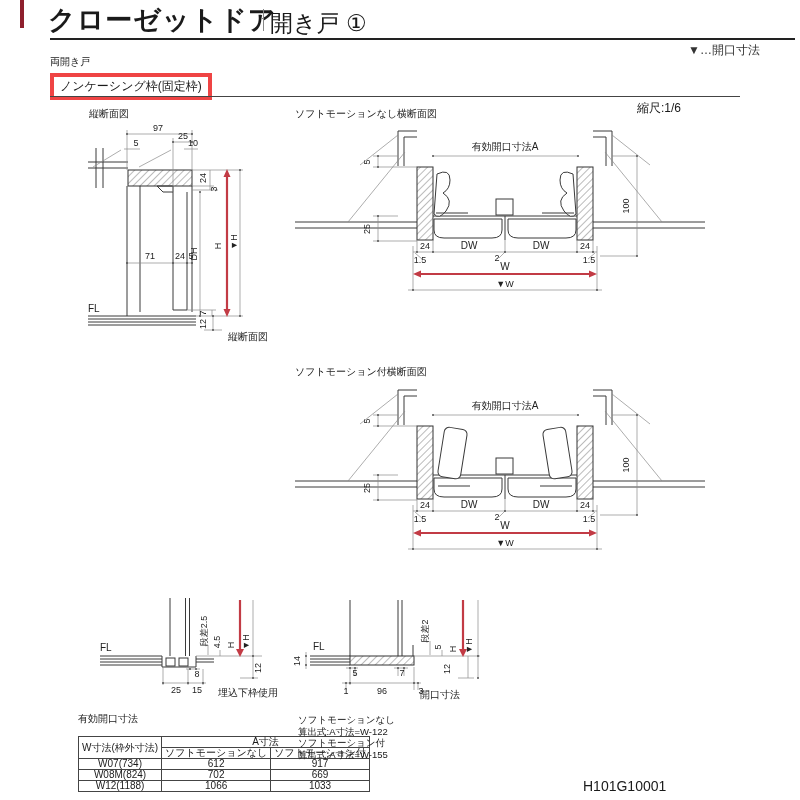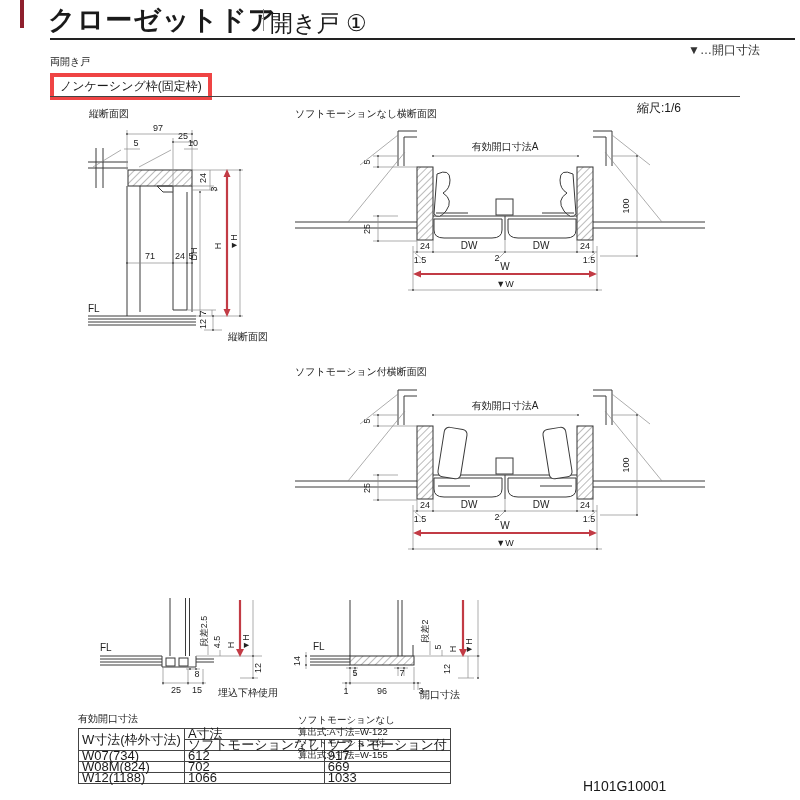--- a/index.html
+++ b/index.html
@@ -20,22 +20,22 @@
 .dtitle{font-size:10px;color:#222;white-space:nowrap}
 .vs-title{left:89px;top:107px}
 .cp-title{left:295px;top:107px}
 .cs-title{left:295px;top:365px}
 .note10{font-size:10px;white-space:nowrap}
 .vs-note{left:228px;top:330px}
 .dd-cap{left:218px;top:686px}
 .de-cap{left:420px;top:688px}
 .svgwrap{left:0;top:0;width:800px;height:800px}
 .twrap{left:78px;top:712px}
-.ttitle{font-size:10px;margin-bottom:2px}
-table.dim{border-collapse:collapse;font-size:13px;text-align:left;color:#1a1a1a}
+.ttitle{font-size:10px;margin-bottom:10px}
+table.dim{border-collapse:collapse;font-size:10px;text-align:center;color:#1a1a1a}
 table.dim td{border:1px solid #444;padding:0 3px;height:10px;line-height:10px;white-space:nowrap}
 td.wcol{width:76px}
 td.acol{width:58px}
 .formulas{left:298px;top:714px;font-size:9.5px;line-height:11.5px;white-space:nowrap}
 .docnum{left:583px;top:778px;font-size:14px}
 svg text{fill:#222;font-size:9px;font-family:"Liberation Sans","DejaVu Sans",sans-serif}
 svg text.t10{font-size:10px}
 svg .mid{text-anchor:middle}
 .ln{stroke:#3a3a3a;stroke-width:1;fill:none}
 .lnf{stroke:#3a3a3a;stroke-width:1;fill:#fff}

